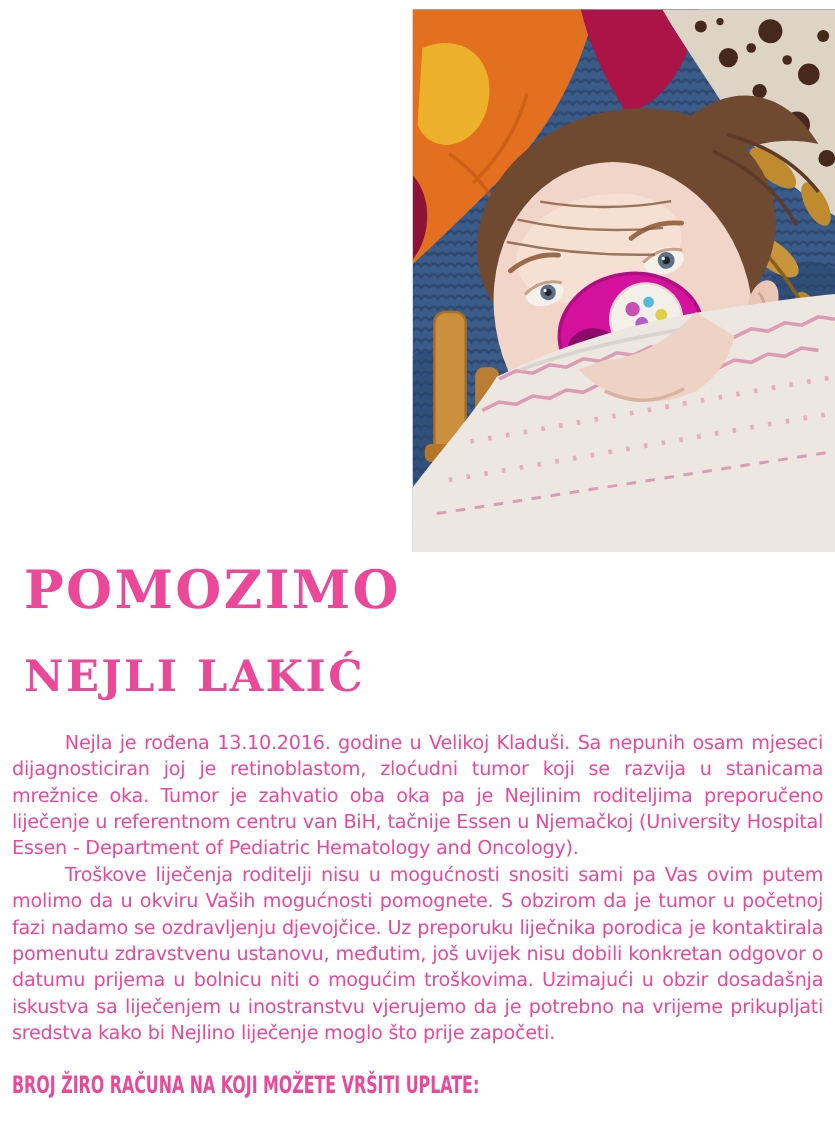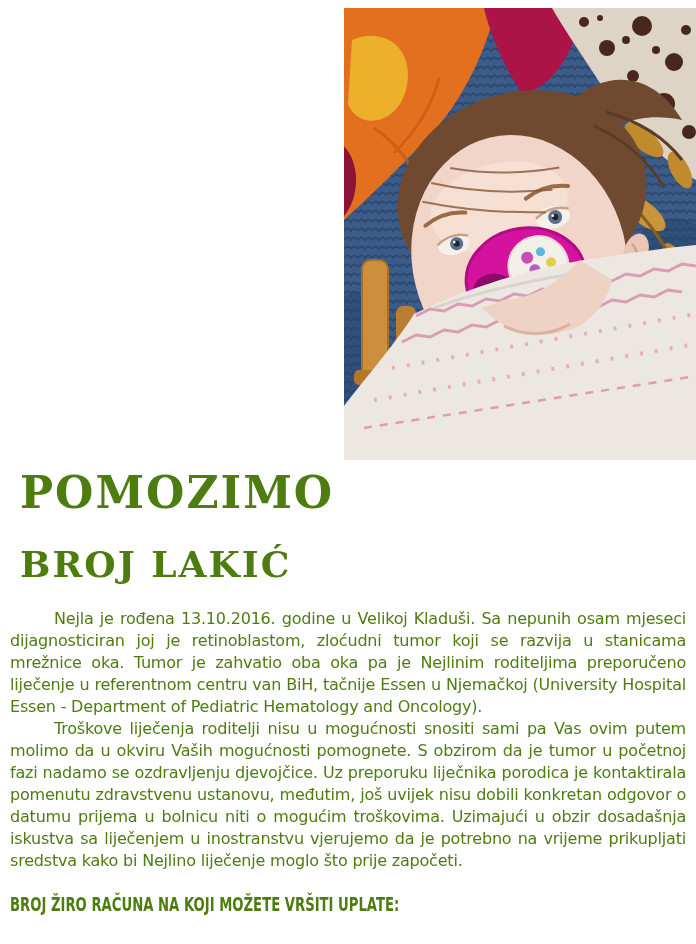--- a/index.html
+++ b/index.html
@@ -1,21 +1,21 @@
 <!DOCTYPE html>
 <html><head>
 <meta charset="utf-8">
 <style>
   html,body{margin:0;padding:0;background:#ffffff;}
   .page{
     position:relative;
     width:696px;height:944px;
     background:#ffffff;
     overflow:hidden;
-    color:#4d7c0f;
+    color:#ec4899;
     font-family:"DejaVu Sans",sans-serif;
     padding:8px 10px 0 10px;
     box-sizing:border-box;
   }
   .photo{
     float:right;
     width:352px;height:452px;
     margin:0 -10px 10px 12px;
     background:#3b5b88;
   }
@@ -166,21 +166,21 @@
         <path d="M20,420 L352,368" stroke="#dc9cb4" stroke-width="2.5" fill="none" stroke-dasharray="8 8"></path>
         <path d="M90,300 q60,-22 150,-36" stroke="#d5cfc8" stroke-width="3" fill="none" opacity="0.8"></path>
       </g>
 
       <path d="M138,300 Q180,342 236,318 Q262,300 268,272 L236,252 Q200,290 160,292 Z" fill="#eed2c4"></path>
       <path d="M160,318 q34,16 66,-2" stroke="#d9b2a0" stroke-width="3" fill="none"></path>
     </svg>
   </div>
 
   <div class="title1">POMOZIMO</div>
-  <div class="title2">BROJ LAKIĆ</div>
+  <div class="title2">NEJLI LAKIĆ</div>
 
   <p class="para">Nejla je rođena 13.10.2016. godine u Velikoj Kladuši. Sa nepunih osam mjeseci dijagnosticiran joj je retinoblastom, zloćudni tumor koji se razvija u stanicama mrežnice oka. Tumor je zahvatio oba oka pa je Nejlinim roditeljima preporučeno liječenje u referentnom centru van BiH, tačnije Essen u Njemačkoj (University Hospital Essen - Department of Pediatric Hematology and Oncology).</p>
   <p class="para second">Troškove liječenja roditelji nisu u mogućnosti snositi sami pa Vas ovim putem molimo da u okviru Vaših mogućnosti pomognete. S obzirom da je tumor u početnoj fazi nadamo se ozdravljenju djevojčice. Uz preporuku liječnika porodica je kontaktirala pomenutu zdravstvenu ustanovu, međutim, još uvijek nisu dobili konkretan odgovor o datumu prijema u bolnicu niti o mogućim troškovima. Uzimajući u obzir dosadašnja iskustva sa liječenjem u inostranstvu vjerujemo da je potrebno na vrijeme prikupljati sredstva kako bi Nejlino liječenje moglo što prije započeti.</p>
 
   <div class="accounts-heading">
     <span class="cond">BROJ ŽIRO RAČUNA NA KOJI MOŽETE VRŠITI UPLATE:</span>
   </div>
 
 </div>
 

